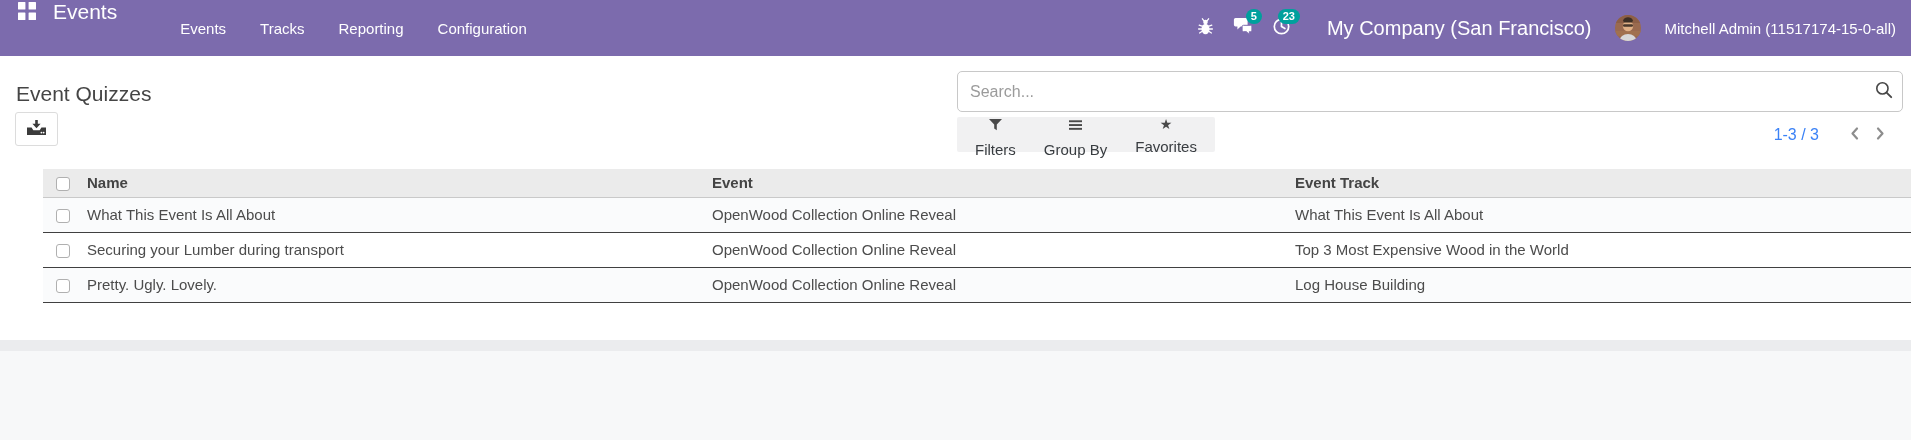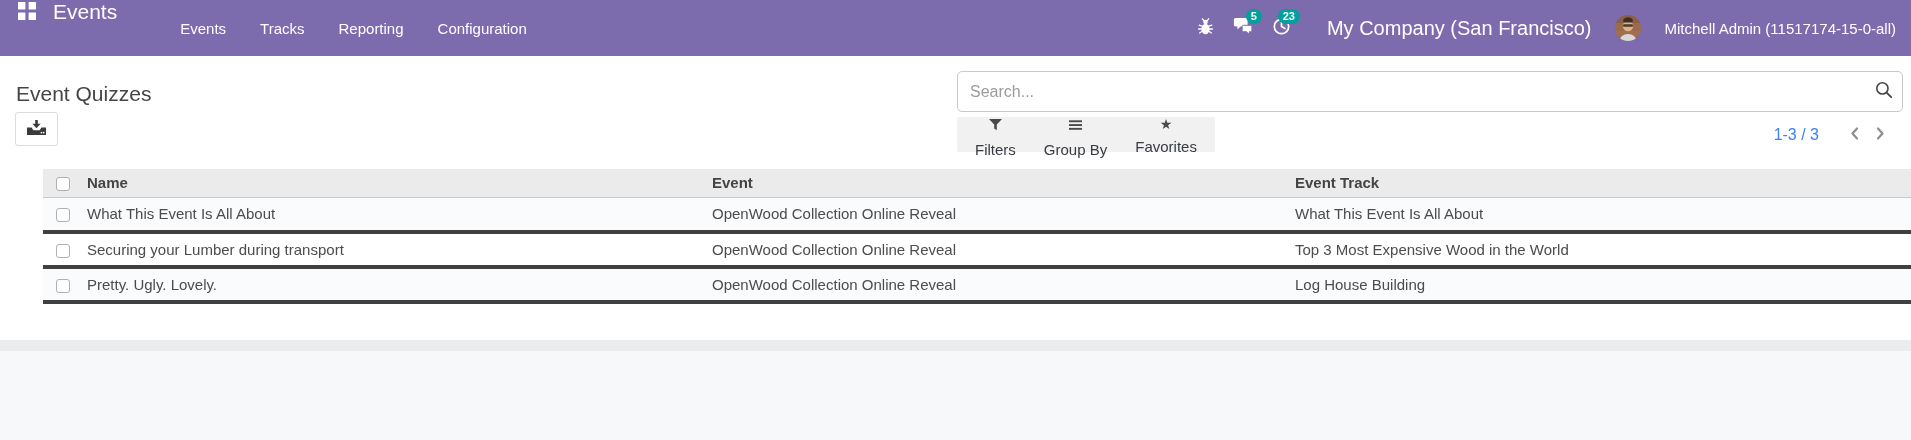--- a/index.html
+++ b/index.html
@@ -79,21 +79,21 @@
   col.c-name  { width: 625px; }
   col.c-event { width: 583px; }
   col.c-track { width: 663px; }
   thead th {
     background: #ebebeb; height: 28px; font-weight: bold; color: #444;
     text-align: left; padding: 0 10px 0 4px;
     border-bottom: 1px solid #c9c9c9; cursor: pointer;
   }
   thead th.check-cell, tbody td.check-cell { text-align: center; padding: 0; }
   tbody td {
-    height: 35px; border-bottom: 4px solid #404040;
+    height: 35px; border-bottom: 1px solid #404040;
     padding: 0 10px 0 4px; color: #4c4c4c; cursor: pointer;
     white-space: nowrap; overflow: hidden; text-overflow: ellipsis;
   }
   tbody tr:nth-child(odd) { background: #fafbfc; }
   input[type="checkbox"] {
     appearance: none; -webkit-appearance: none;
     width: 14px; height: 14px; border: 1px solid #b0b0b0; border-radius: 3px;
     background: #fff; vertical-align: middle; cursor: pointer;
   }
 

